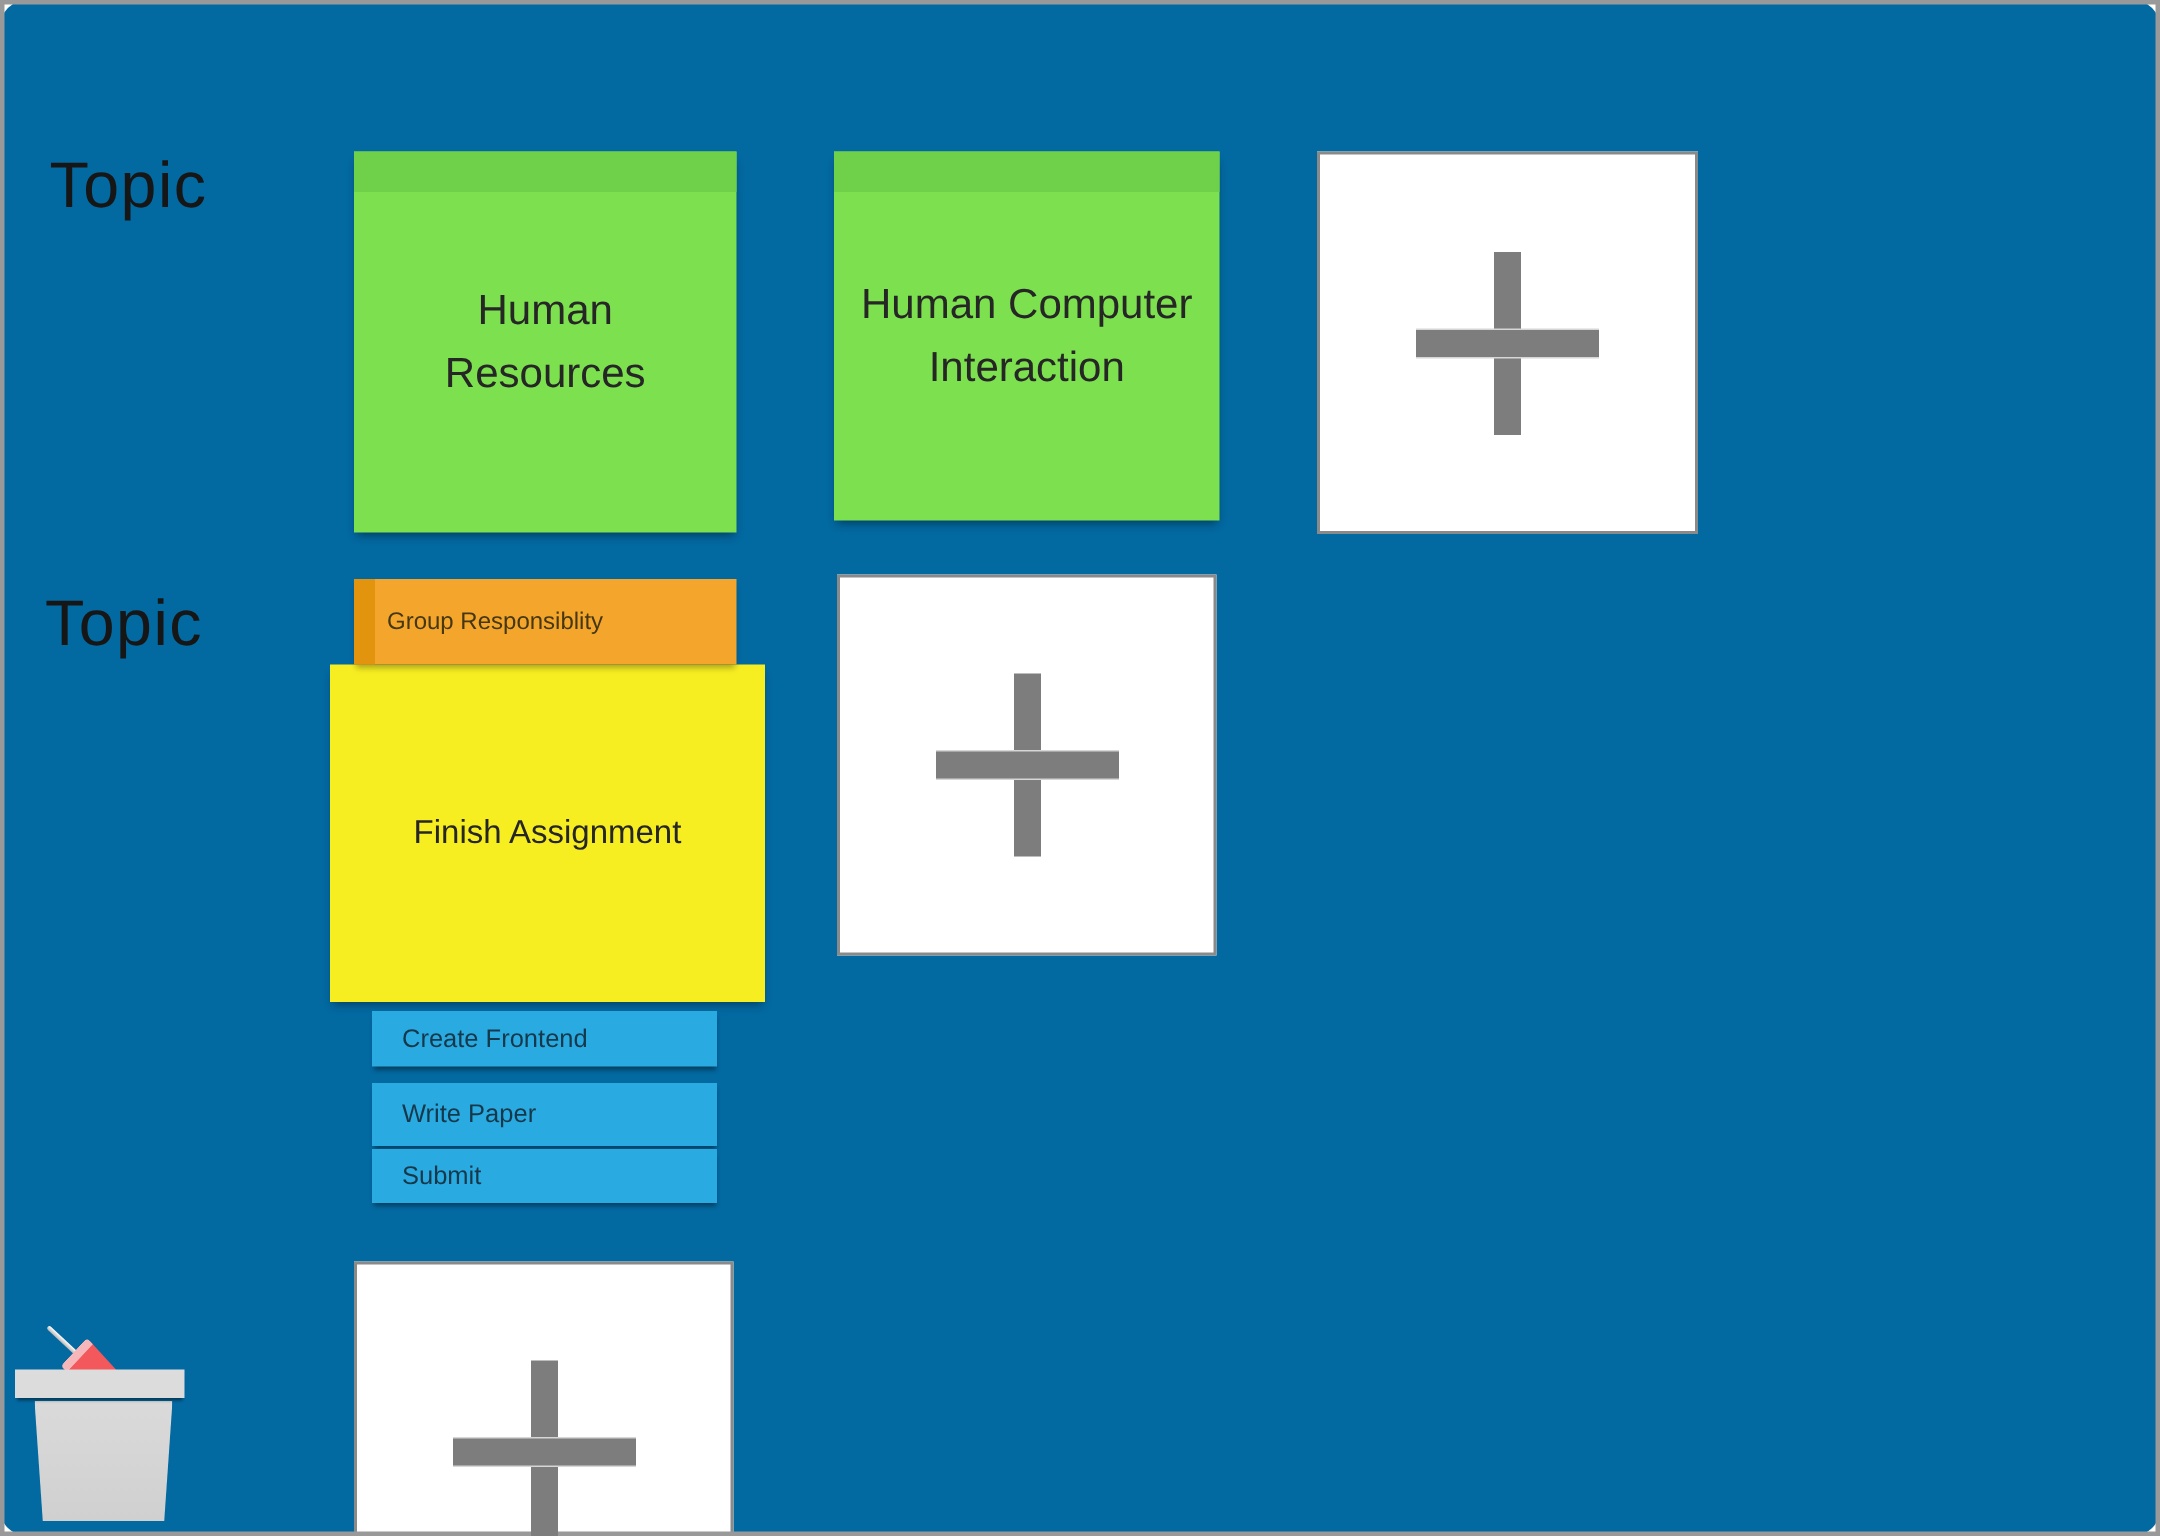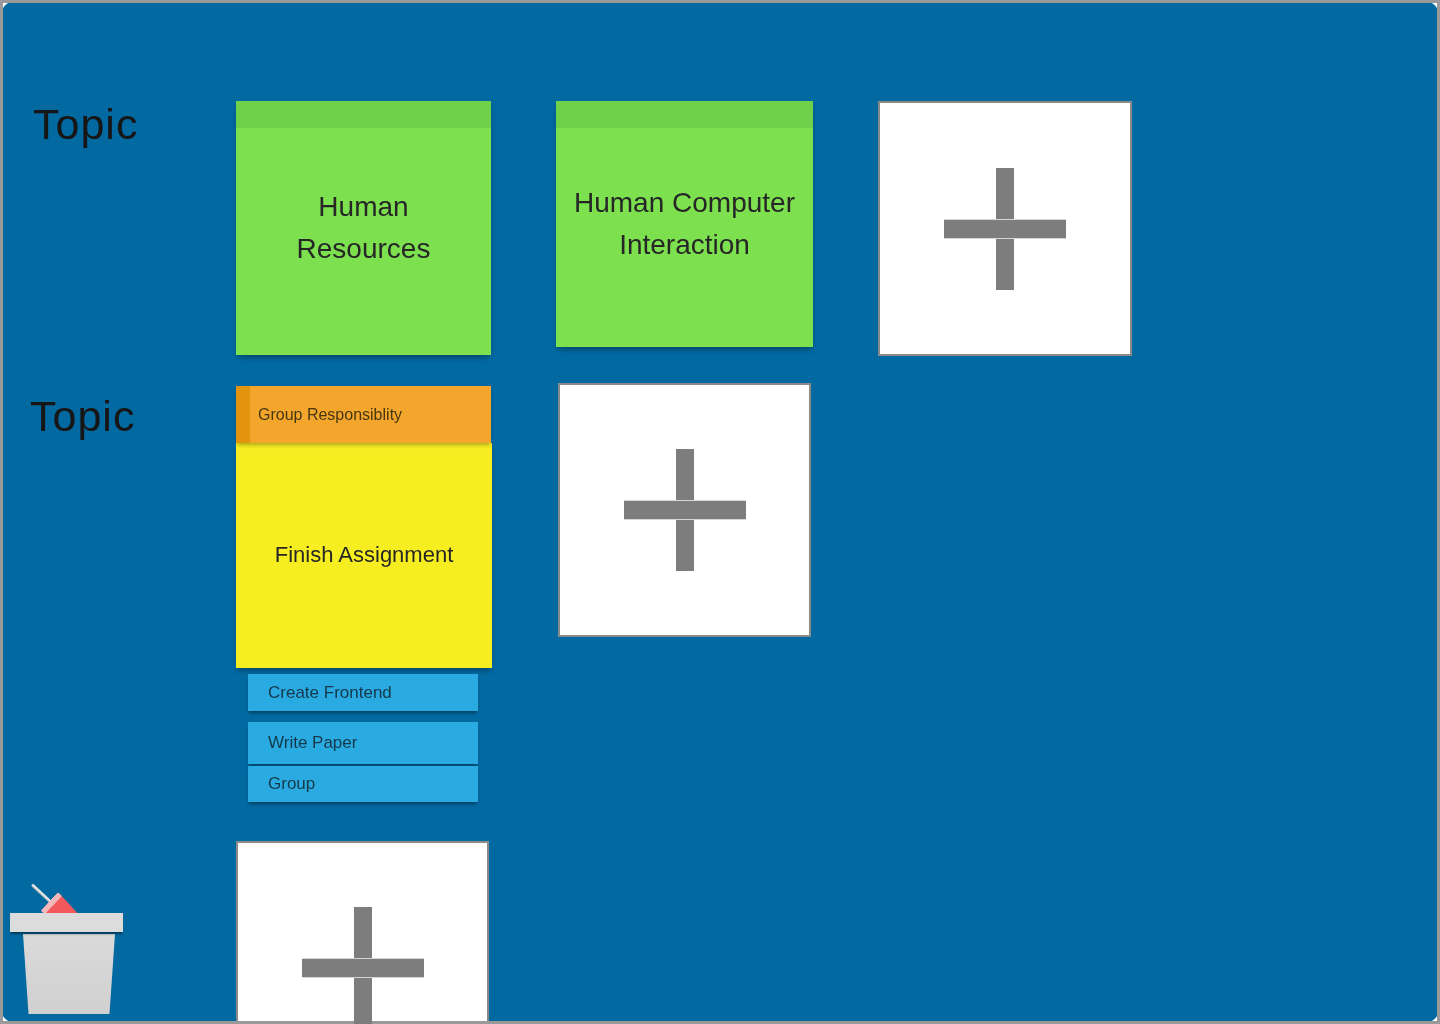--- a/index.html
+++ b/index.html
@@ -16,21 +16,21 @@
   
   .note{position:absolute;display:flex;align-items:center;justify-content:center;
         box-sizing:border-box;box-shadow:0 4px 6px -2px rgba(0,0,0,0.40);}
   .note .note-text{text-align:center;color:#262626;width:100%;padding:0 16px;box-sizing:border-box;}
   .note.green{background:var(--green_body,#7CE04F);}
   .note .note-strip{position:absolute;left:0;top:0;width:100%;height:27px;
         background:var(--green_strip,#6FD149);}
   .note.n1{left:236px;top:101px;width:255px;height:254px;}
   .note.n2{left:556px;top:101px;width:257px;height:246px;}
   .note.green .note-text{font-size:28px;line-height:1.5;}
-  .note.yellow{left:236px;top:443px;width:256px;height:225px;
+  .note.yellow{left:220px;top:443px;width:290px;height:225px;
         background:var(--yellow_body,#F7EE22);}
   .note.yellow .note-text{font-size:22px;line-height:1.4;}
 
   
   .tab{position:absolute;left:236px;top:386px;width:255px;height:57px;
        background:var(--orange_body,#F3A62B);box-sizing:border-box;
        box-shadow:0 3px 4px -1px rgba(0,0,0,0.30);z-index:1;}
   .tab .tab-strip{position:absolute;left:0;top:0;width:14px;height:100%;
        background:var(--orange_strip,#E2940E);}
   .tab .tab-label{position:absolute;left:22px;top:0;line-height:57px;
@@ -111,21 +111,21 @@
     <div class="note-text">Finish Assignment</div>
   </div>
 
   <div class="subtask s1">
     <span>Create Frontend</span>
   </div>
   <div class="subtask s2">
     <span>Write Paper</span>
   </div>
   <div class="subtask s3">
-    <span>Group</span>
+    <span>Submit</span>
   </div>
 
   <div class="addbox a2">
     <div class="plus">
       <div class="pv"></div>
         <div class="ph"></div>
     </div>
   </div>
 
   <div class="addbox a3">

